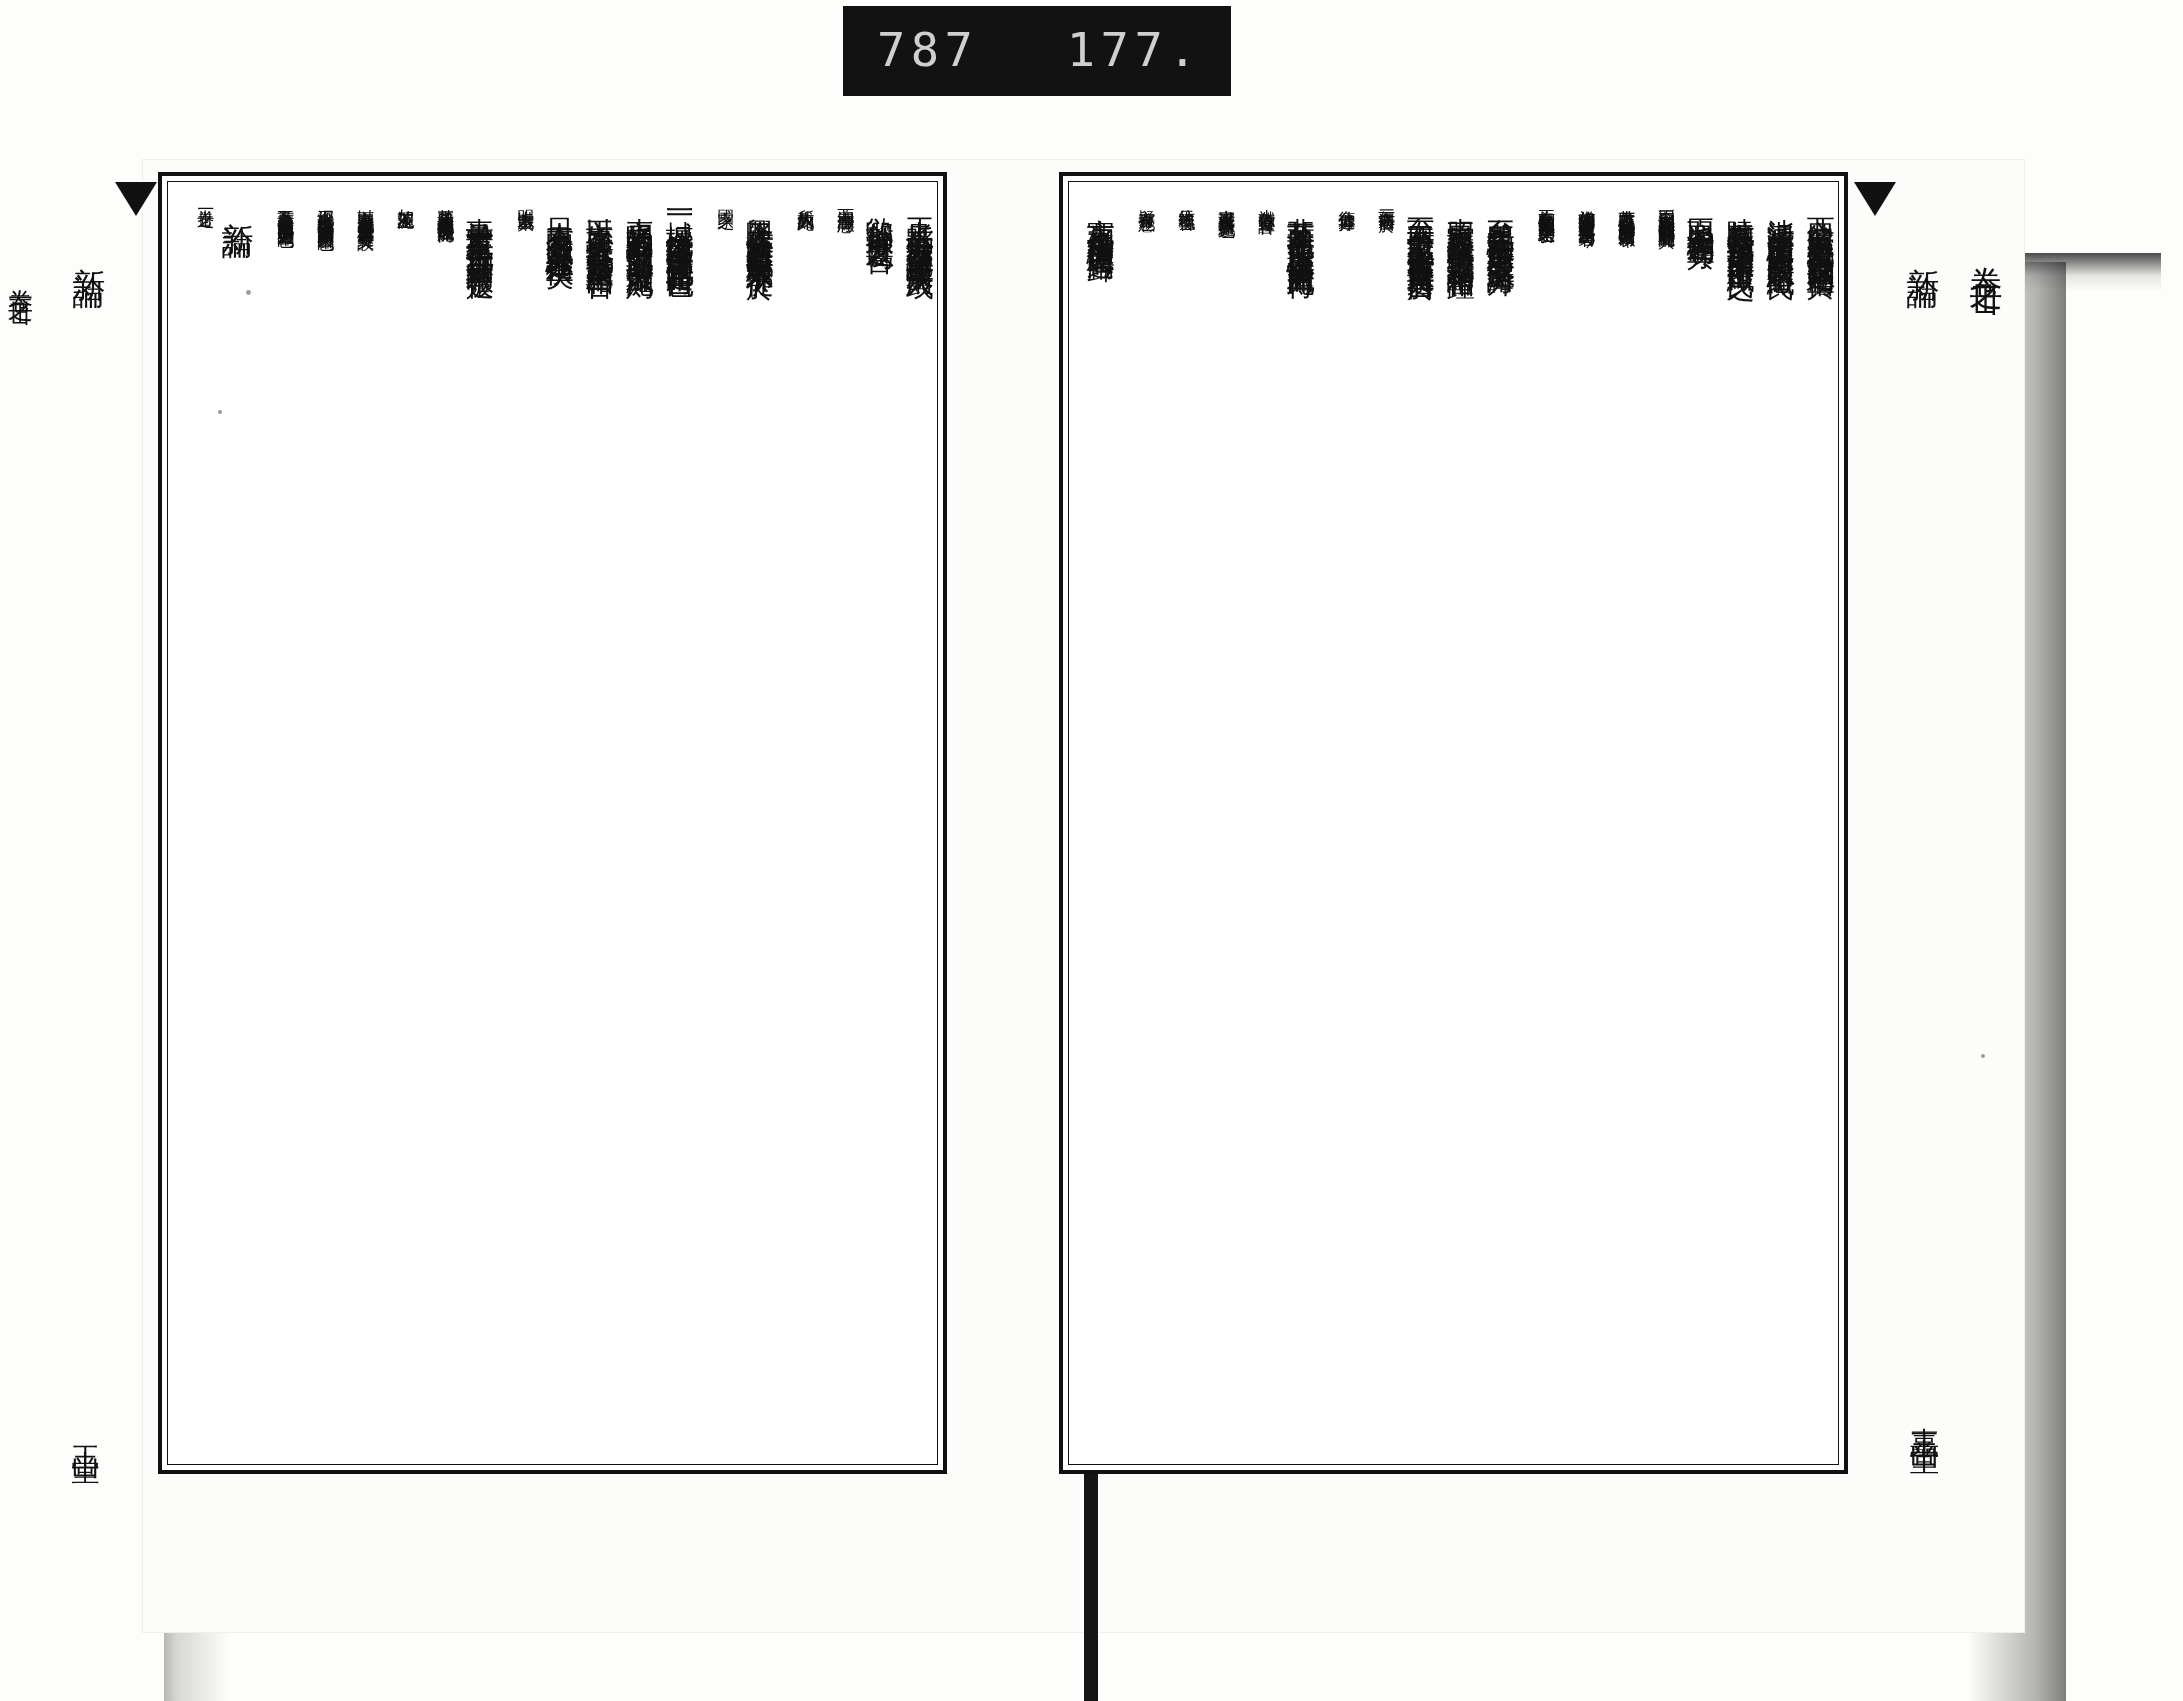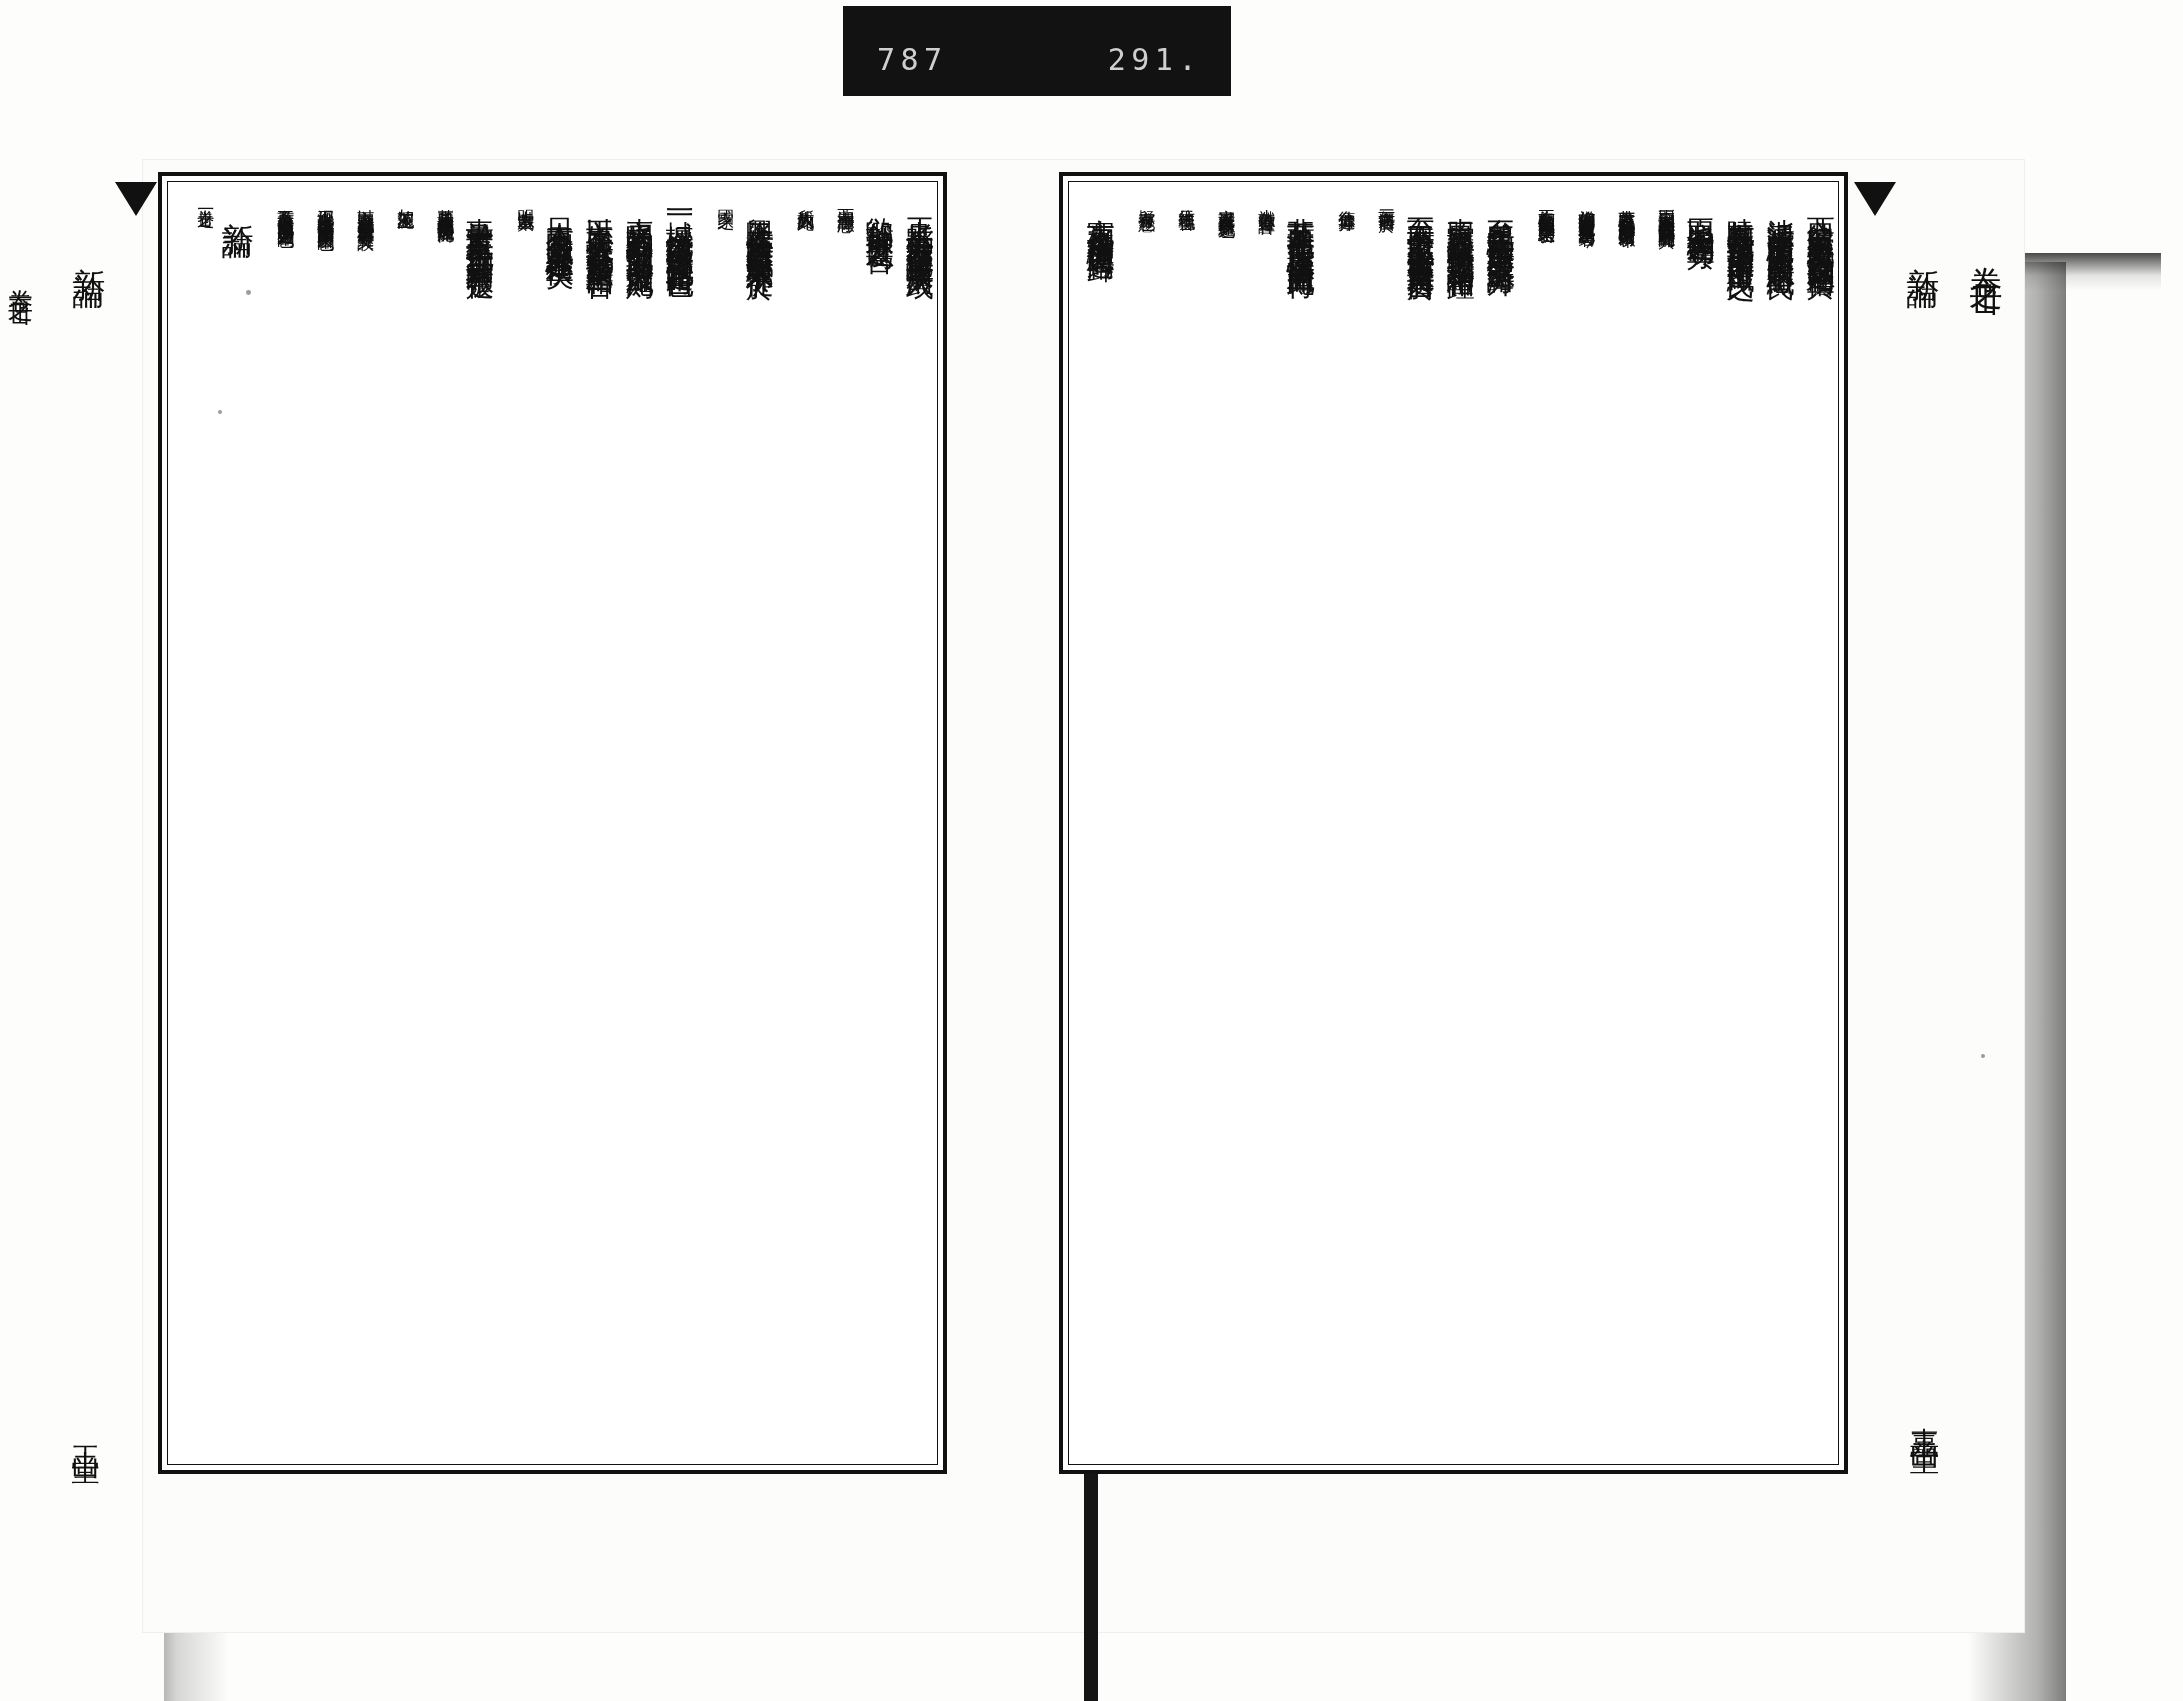--- a/index.html
+++ b/index.html
@@ -32,21 +32,21 @@
     background: #121212;
   }
   .film-digits {
     position: absolute;
     top: 22px;
     left: 865px;
     width: 349px;
     height: 55px;
     color: #c9c9c9;
     font-family: "DejaVu Sans Mono", monospace;
-    font-size: 30px;
+    font-size: 47px;
     letter-spacing: 5.5px;
     display: flex;
     justify-content: space-between;
     align-items: flex-end;
     padding: 0 12px;
     box-sizing: border-box;
   }
   .film-digits span { color: #cfcfcf; }
 
   
@@ -215,21 +215,21 @@
   }
 </style>
 </head>
 <body>
 
 <div class="scan-root">
 
   <div class="film-strip"></div>
   <div class="film-digits">
     <span>787</span>
-    <span>291.</span>
+    <span>177.</span>
   </div>
 
   <div class="spread">
 
     <div class="edge-shadow-top"></div>
     <div class="edge-shadow-right"></div>
     <div class="edge-shadow-left"></div>
 
     <div class="paper"></div>
 

